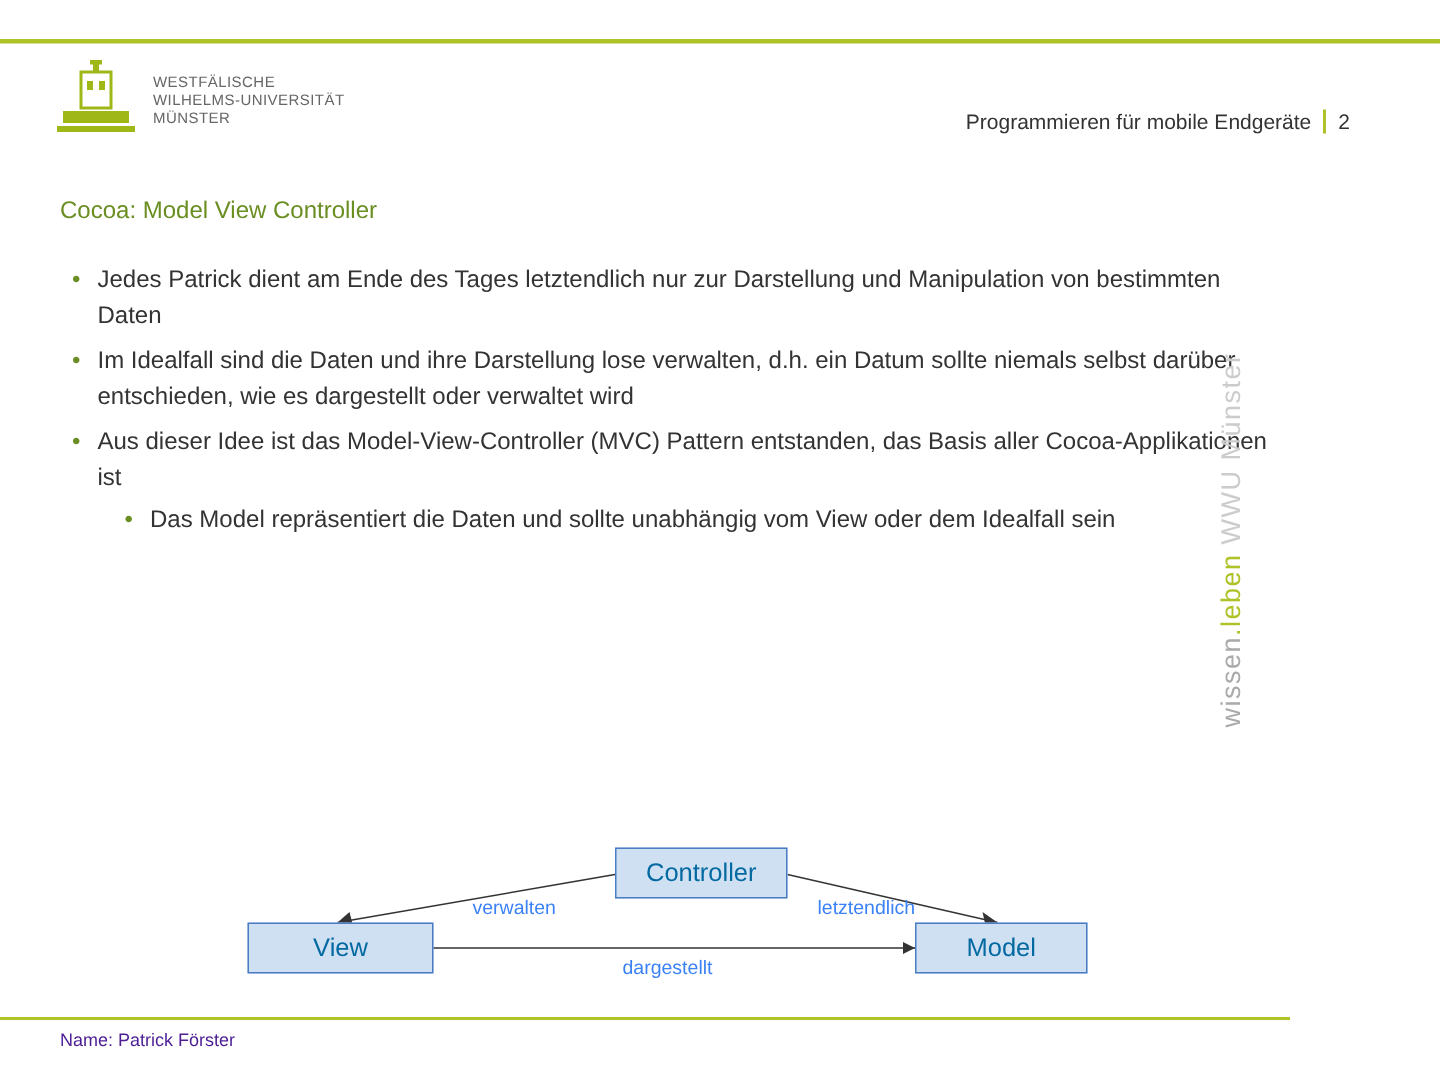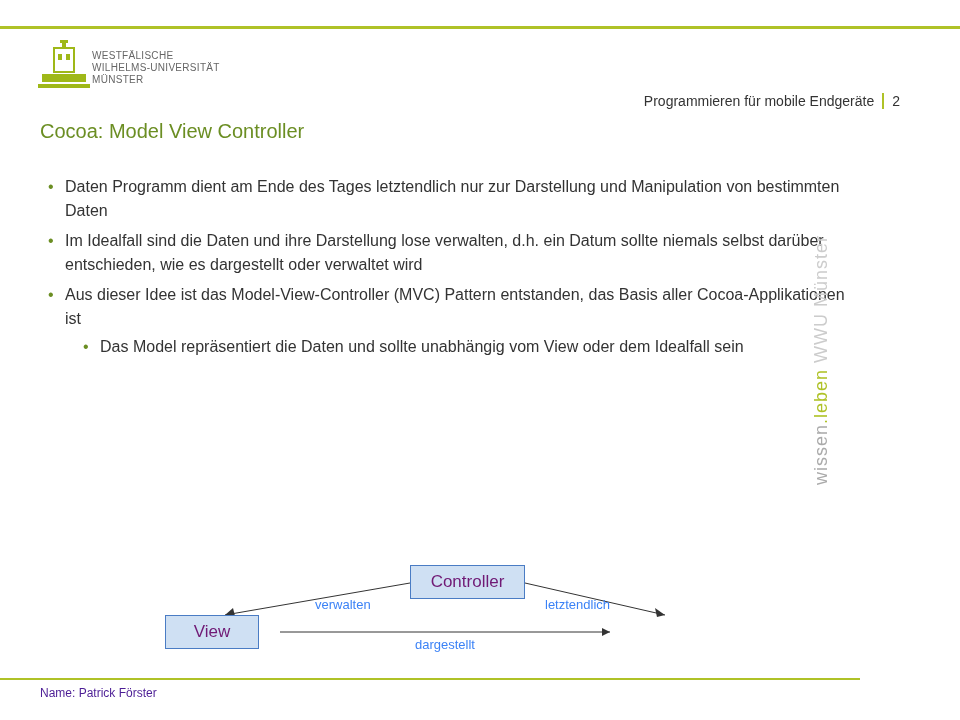--- a/index.html
+++ b/index.html
@@ -3,39 +3,39 @@
 <meta charset="utf-8">
 <style>
   * { box-sizing: border-box; margin: 0; padding: 0; }
   html, body { width: 960px; height: 720px; font-family: Arial, Helvetica, sans-serif; background: #fff; position: relative; overflow: hidden; }
   
   .top-border { position: absolute; top: 26px; left: 0; width: 960px; height: 3px; background: #afc227; }
   
   .logo-area { position: absolute; top: 40px; left: 36px; display: flex; align-items: center; }
   .logo-mark { width: 56px; height: 56px; position: relative; }
   .logo-mark svg { width: 56px; height: 56px; }
-  .logo-text { font-size: 10px; line-height: 1.2; color: #666; letter-spacing: 0.3px; }
+  .logo-text { margin-left: 10px; font-size: 10px; line-height: 1.2; color: #666; letter-spacing: 0.3px; }
   .logo-text div { white-space: nowrap; }
   
-  .header-right { position: absolute; top: 73px; right: 60px; display: flex; align-items: flex-end; font-size: 14px; color: #333; margin-top: 20px; }
+  .header-right { position: absolute; top: 73px; right: 60px; display: flex; align-items: flex-end; font-size: 14px; color: #333; }
   .header-right .vline { display: inline-block; width: 2px; height: 16px; background: #afc227; margin: 0 8px; vertical-align: middle; }
   
-  .title { position: absolute; top: 120px; left: 40px; font-size: 20px; color: #6b8e23; font-weight: normal; }
+  .title { position: absolute; top: 132px; left: 40px; font-size: 16px; color: #6b8e23; font-weight: normal; }
   
   .content { position: absolute; top: 175px; left: 40px; width: 820px; font-size: 16px; line-height: 1.5; color: #333; }
   .content > ul { list-style: none; padding-left: 0; }
   .content > ul > li { position: relative; padding-left: 25px; margin-bottom: 6px; }
   .content > ul > li::before { content: "•"; position: absolute; left: 8px; top: 0; color: #6b8e23; font-size: 16px; }
   .content ul ul { list-style: none; padding-left: 10px; margin-top: 4px; }
   .content ul ul > li { position: relative; padding-left: 25px; margin-bottom: 4px; }
   .content ul ul > li::before { content: "•"; position: absolute; left: 8px; top: 0; color: #6b8e23; font-size: 16px; }
   
   .diagram { position: absolute; top: 565px; left: 145px; width: 560px; height: 95px; }
-  .box { position: absolute; border: 1px solid #4a7cc4; background: #cfe0f3; text-align: center; font-size: 17px; color: #701a75; padding: 6px 0; }
-  .box-view { left: 20px; top: 50px; width: 94px; }
+  .box { position: absolute; border: 1px solid #4a7cc4; background: #cfe0f3; text-align: center; font-size: 17px; color: #0369a1; padding: 6px 0; }
+  .box-view { left: 20px; top: 50px; width: 124px; }
   .box-controller { left: 265px; top: 0px; width: 115px; }
   .box-model { left: 465px; top: 50px; width: 115px; }
   .label { position: absolute; font-size: 13px; color: #3b82f6; }
   .lab-verwalten { left: 170px; top: 32px; }
   .lab-darstellen { left: 270px; top: 72px; }
   .lab-manipulieren { left: 400px; top: 32px; }
   
   .side-text { position: absolute; right: 14px; top: 50%; transform: translateY(-50%) rotate(-90deg); transform-origin: center; font-size: 18px; letter-spacing: 1px; color: #aaa; white-space: nowrap; }
   .side-text .green { color: #afc227; }
   
@@ -69,21 +69,21 @@
 <div class="header-right">
   <span>Programmieren für mobile Endgeräte</span>
   <span class="vline"></span>
   <span>2</span>
 </div>
 
 <div class="title">Cocoa: Model View Controller</div>
 
 <div class="content">
   <ul>
-    <li>Daten Programm dient am Ende des Tages letztendlich nur zur Darstellung und Manipulation von bestimmten Daten</li>
+    <li>Jedes Patrick dient am Ende des Tages letztendlich nur zur Darstellung und Manipulation von bestimmten Daten</li>
     <li>Im Idealfall sind die Daten und ihre Darstellung lose verwalten, d.h. ein Datum sollte niemals selbst darüber entschieden, wie es dargestellt oder verwaltet wird</li>
     <li>
       <span>Aus dieser Idee ist das Model-View-Controller (MVC) Pattern entstanden, das Basis aller Cocoa-Applikationen ist</span>
       <ul>
         <li>Das Model repräsentiert die Daten und sollte unabhängig vom View oder dem Idealfall sein</li>
       </ul>
     </li>
   </ul>
 </div>
 
@@ -94,20 +94,21 @@
     <polygon points="80,50 88,43 90,51" fill="#333"></polygon>
 
     <line x1="135" y1="67" x2="465" y2="67" stroke="#333" stroke-width="1"></line>
     <polygon points="465,67 457,63 457,71" fill="#333"></polygon>
 
     <line x1="380" y1="18" x2="520" y2="50" stroke="#333" stroke-width="1"></line>
     <polygon points="520,50 510,43 512,52" fill="#333"></polygon>
   </svg>
   <div class="box box-view">View</div>
   <div class="box box-controller">Controller</div>
+  <div class="box box-model">Model</div>
   <div class="label lab-verwalten">verwalten</div>
   <div class="label lab-darstellen">dargestellt</div>
   <div class="label lab-manipulieren">letztendlich</div>
 </div>
 
 <div class="side-text">
   <span>wissen</span><span class="green">.leben</span><span style="color:#ccc;"> WWU Münster</span>
 </div>
 
 <div class="footer-line"></div>

